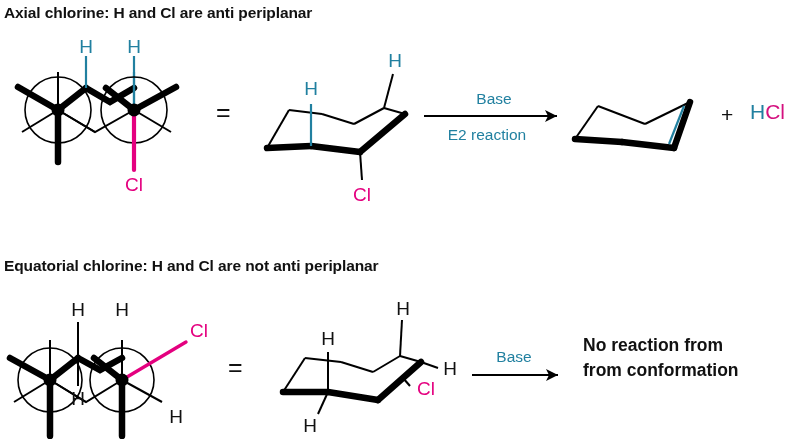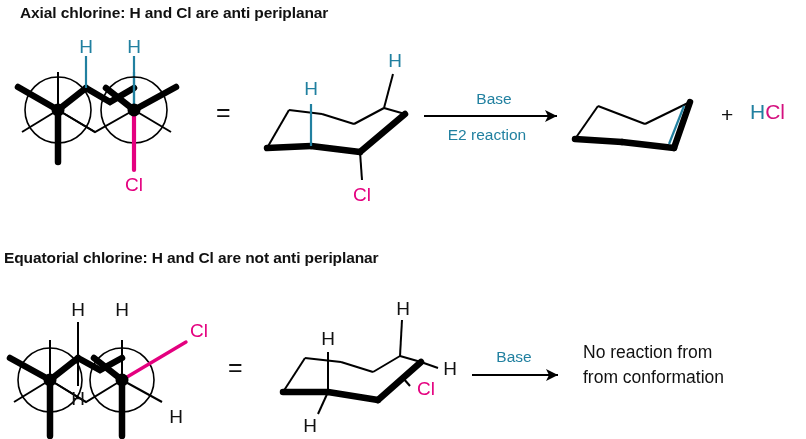--- a/index.html
+++ b/index.html
@@ -15,22 +15,22 @@
     overflow: hidden;
   }
   .heading {
     position: absolute;
     font-weight: bold;
     font-size: 15.5px;
     color: #111111;
     letter-spacing: -0.1px;
     white-space: nowrap;
   }
-  #heading-axial   { left: 20px;  top: 4px; }
-  #heading-equatorial { left: 4px; top: 249px; }
+  #heading-axial   { left: 4px;  top: 4px; }
+  #heading-equatorial { left: 4px; top: 257px; }
 
   .panel { position: absolute; }
 
   .equals {
     position: absolute;
     font-size: 25px;
     color: #111111;
     font-weight: 400;
     line-height: 1;
   }
@@ -52,25 +52,26 @@
     font-size: 21px;
     line-height: 1;
     white-space: nowrap;
   }
   .formula-hcl .h-part { color: #2180a0; }
   .formula-hcl .cl-part { color: #d4107f; }
 
   .no-reaction {
     position: absolute;
     left: 583px;
-    top: 340px;
+    top: 333px;
     font-size: 17.5px;
     color: #111111;
     line-height: 1.42;
     white-space: nowrap;
+    font-weight: bold;
   }
 
   svg { display: block; overflow: visible; }
   .bond-thin  { stroke: #000000; stroke-width: 2; fill: none; }
   .bond-thick { stroke: #000000; stroke-width: 6.5; fill: none; stroke-linecap: round; }
   .bond-teal  { stroke: #2180a0; stroke-width: 2.2; fill: none; }
   .bond-pink  { stroke: #e4007f; stroke-width: 4.2; fill: none; stroke-linecap: round; }
   .bond-pink-thin { stroke: #e4007f; stroke-width: 3.4; fill: none; stroke-linecap: round; }
   .newman-circle { stroke: #000000; stroke-width: 1.6; fill: none; }
   .atom-dot { fill: #000000; }

